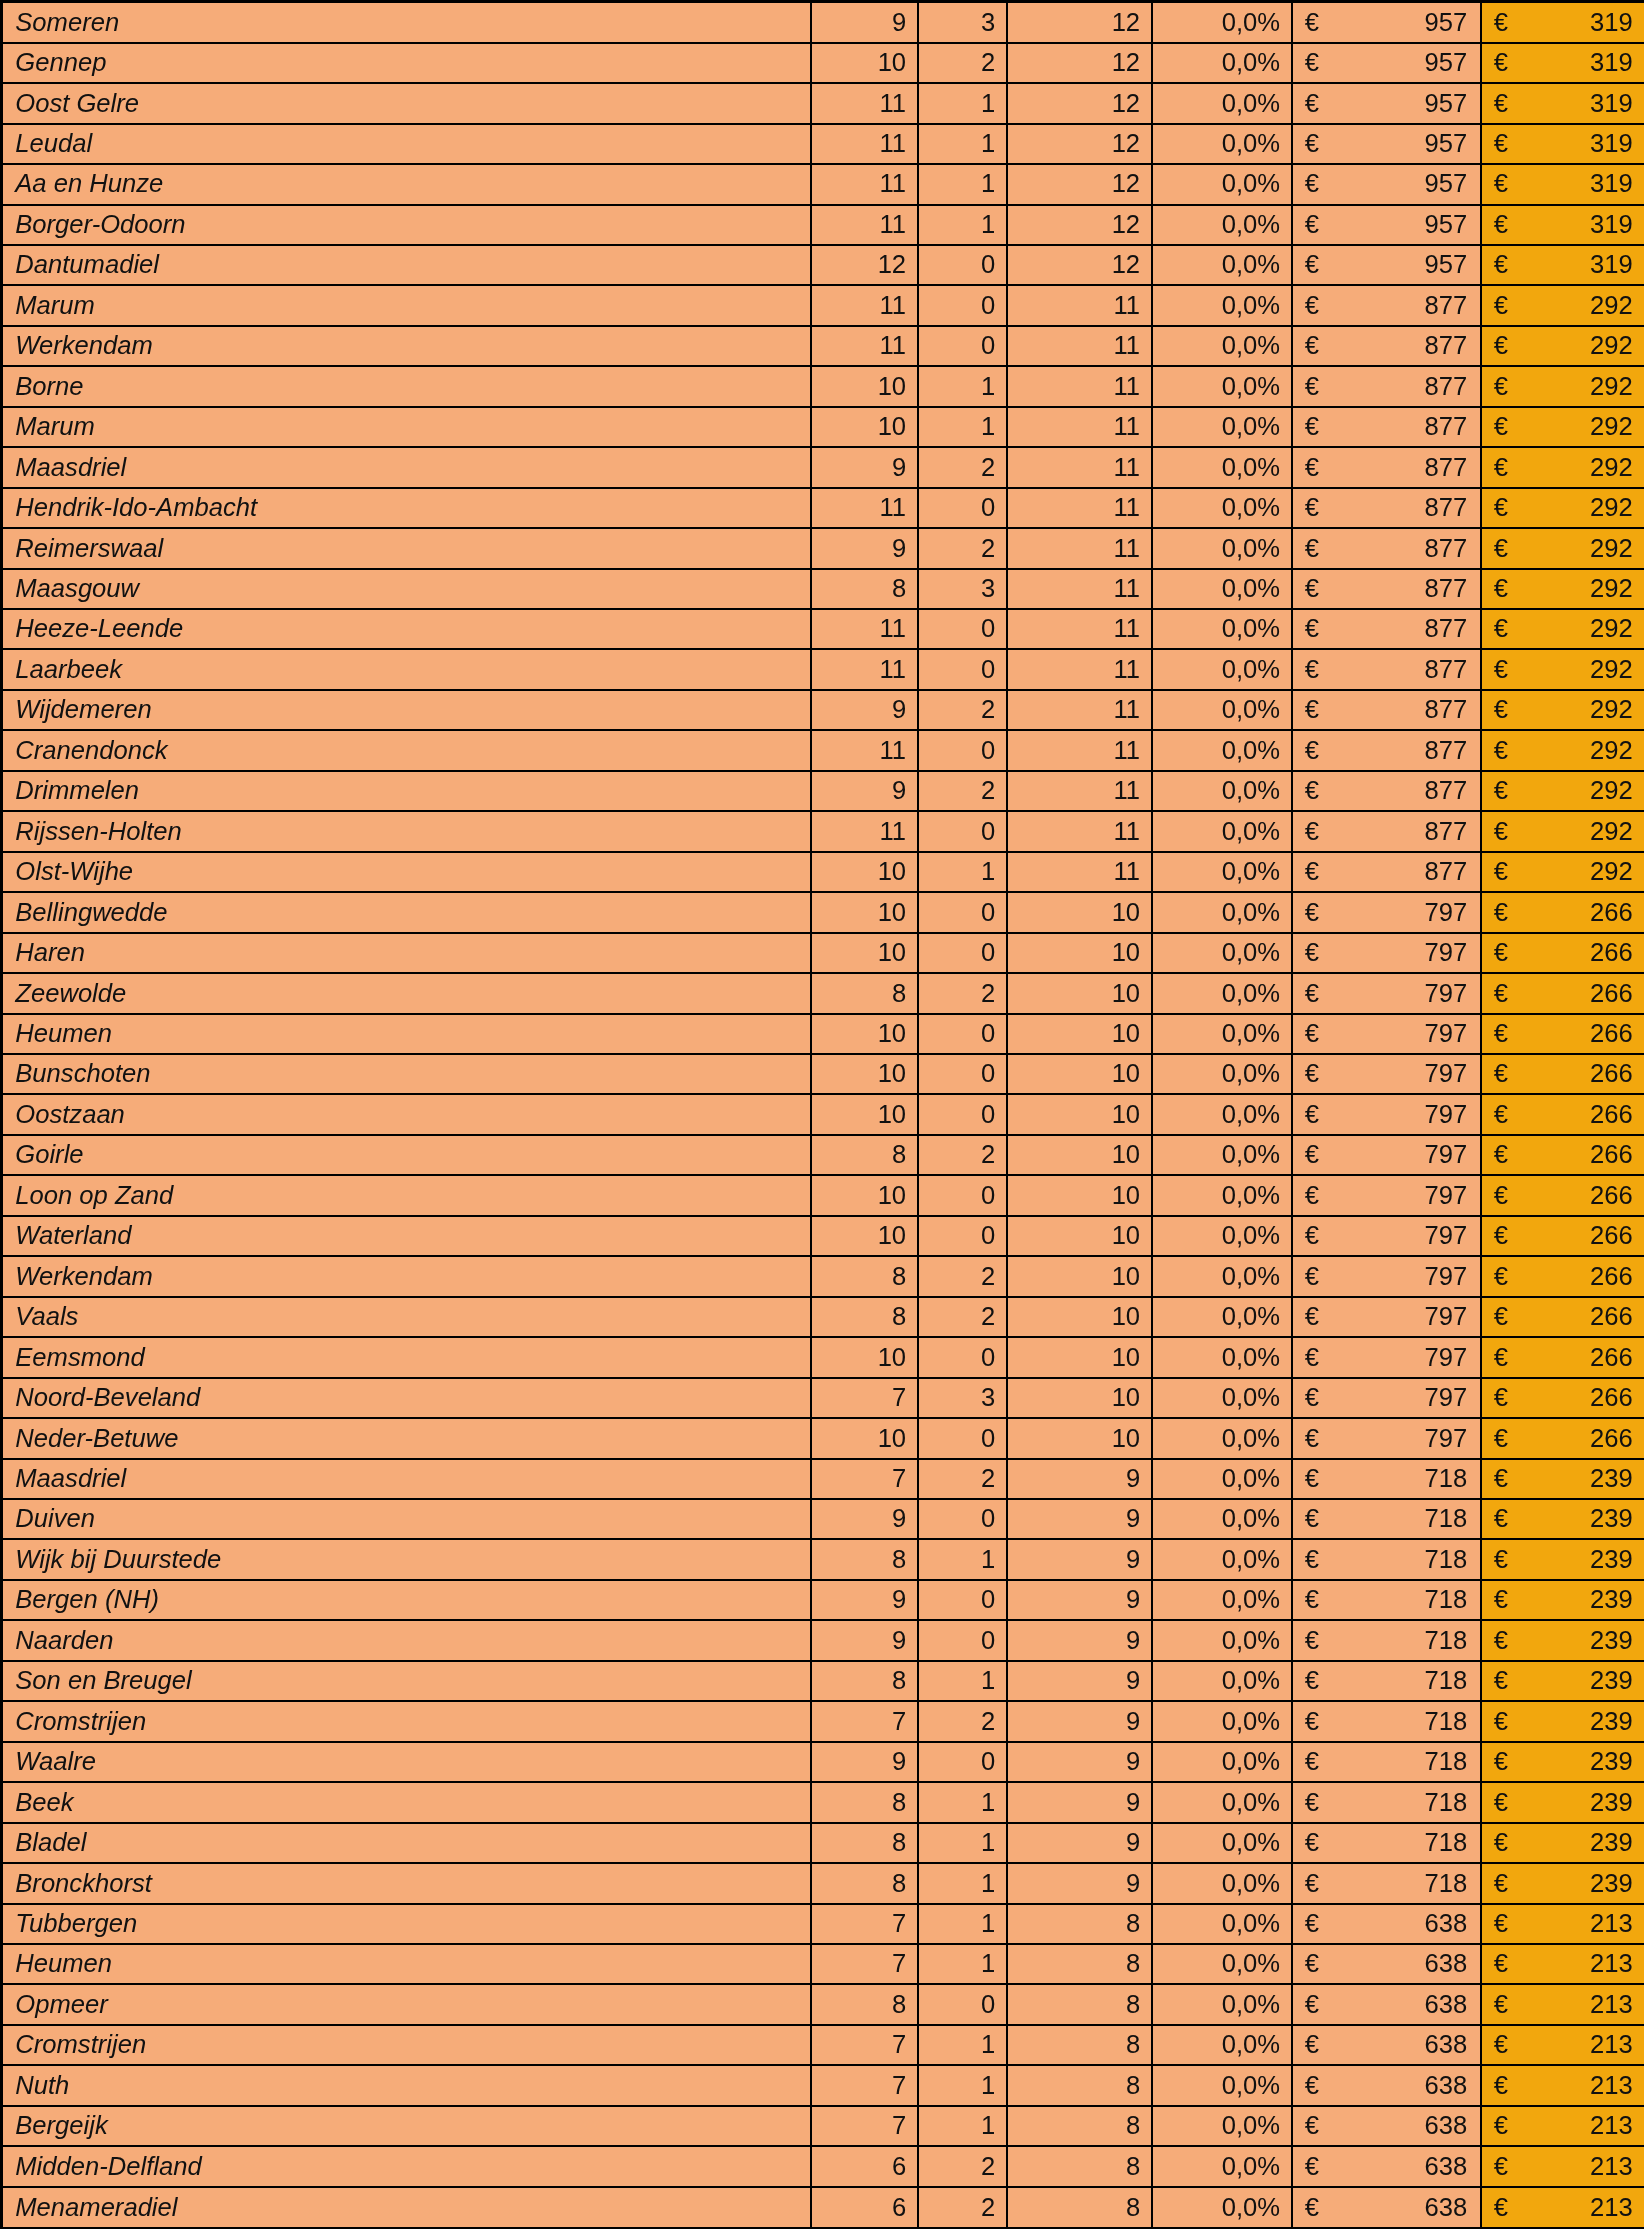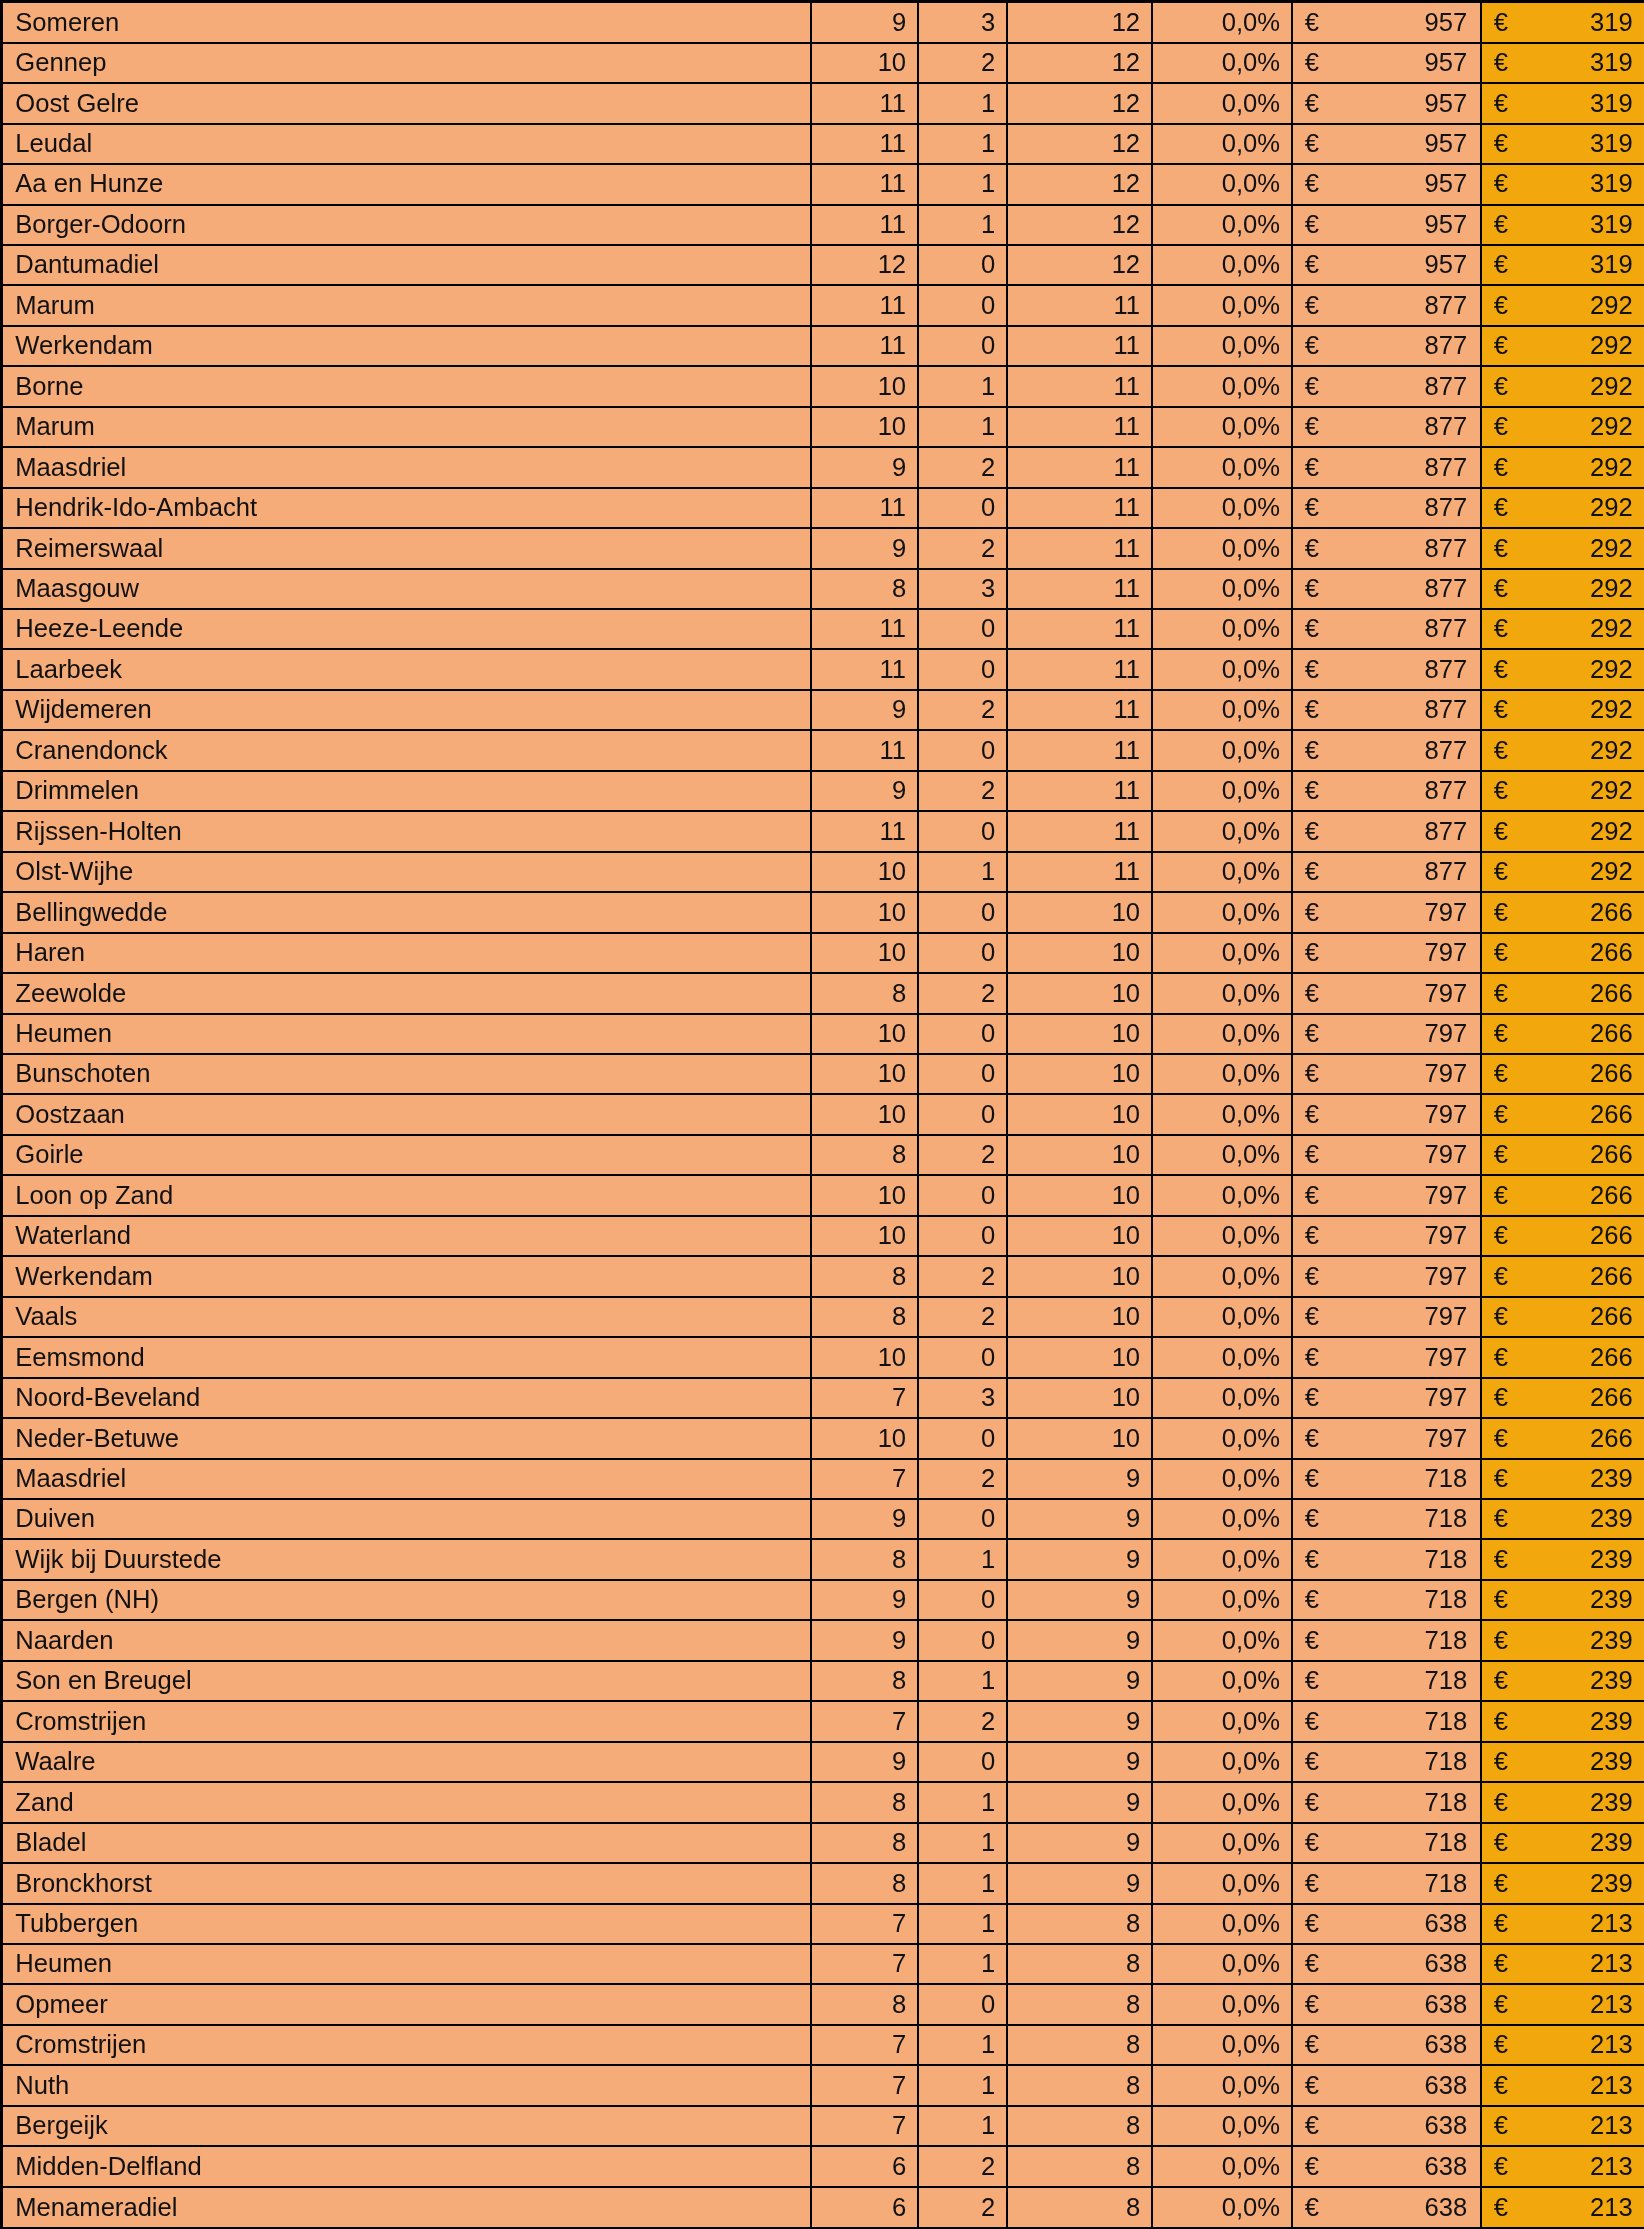--- a/index.html
+++ b/index.html
@@ -26,21 +26,21 @@
     border:2.8px solid var(--border);
     background:var(--row-bg);
     color:var(--text);
     font-size:25.6px;
     line-height:1;
     padding:0 10.4px;
     overflow:hidden;
     white-space:nowrap;
     vertical-align:middle;
   }
-  td.name{ text-align:left; padding-left:12.3px; }
+  td.name{ text-align:left; padding-left:12.3px;font-style:italic; }
   td.num{ text-align:right; }
   td.eur{ padding:0; }
   td.eur .cellflex{
     display:flex;
     justify-content:space-between;
     align-items:center;
     padding:0 12.3px 0 12.3px;
     width:100%;
   }
   td.gold{ background:var(--gold-bg); }
@@ -889,21 +889,21 @@
       </div>
     </td>
     <td class="eur gold">
       <div class="cellflex">
         <span>€</span>
         <span>239</span>
       </div>
     </td>
   </tr>
       <tr>
-    <td class="name">Zand</td>
+    <td class="name">Beek</td>
     <td class="num">8</td>
     <td class="num">1</td>
     <td class="num">9</td>
     <td class="num">0,0%</td>
     <td class="eur">
       <div class="cellflex">
         <span>€</span>
         <span>718</span>
       </div>
     </td>

